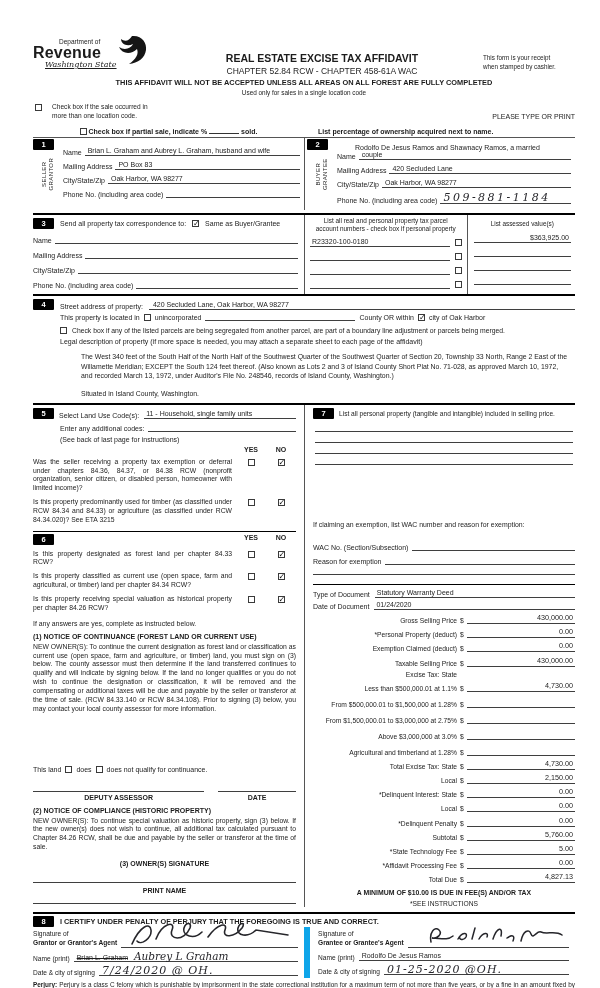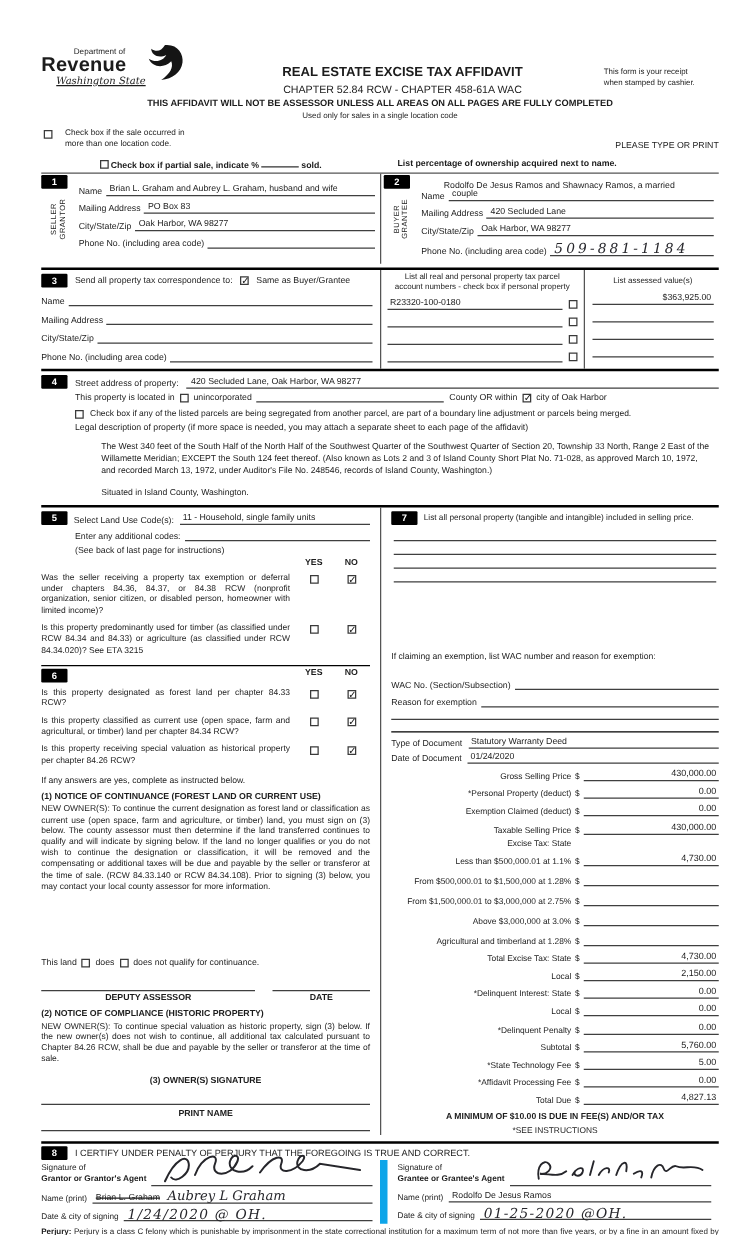--- a/index.html
+++ b/index.html
@@ -131,21 +131,21 @@
   .trow .tl { flex: 1; text-align: right; padding-right: 3px; white-space: nowrap; font-size: 6.7px; }
   .trow .td { width: 7px; font-size: 6.7px; }
   .trow .tv { width: 108px; border-bottom: 1px solid #3f3f3f; text-align: right; padding: 0 2px 1px 2px; min-height: 9px; font-size: 7.2px; }
   .exhdr { text-align: right; padding-right: 118px; margin-top: 4px; font-size: 6.7px; }
   .minnote { text-align: center; font-weight: bold; margin-top: 6px; font-size: 6.9px; }
   .seeinstr { text-align: center; margin-top: 4px; font-size: 6.7px; }
 
   
   .sec8 { border-top: 2px solid #000; margin-top: 5px; }
   .s8hdr { display: flex; align-items: center; gap: 6px; padding-top: 2px; }
-  .s8hdr .tt { font-weight: normal; font-size: 7.3px; }
+  .s8hdr .tt { font-weight: bold; font-size: 7.3px; }
   .s8cols { display: flex; }
   .s8col { width: 50%; padding: 3px 6px 2px 0; }
   .s8col + .s8col { border-left: 6px solid #0ea5e9; padding-left: 8px; }
   .sigrow { display: flex; align-items: flex-end; position: relative; }
   .sigrow .ll { font-size: 6.6px; line-height: 1.3; white-space: nowrap; }
   .sigrow .sl { flex: 1; border-bottom: 1px solid #3f3f3f; height: 10px; margin-left: 4px; }
   .sigrow svg { position: absolute; bottom: 0; }
   .s8field { display: flex; align-items: flex-end; margin-top: 4px; }
   .s8field .lbl { white-space: nowrap; margin-right: 4px; font-size: 6.6px; }
   .s8field .val { flex: 1; border-bottom: 1px solid #3f3f3f; padding: 0 2px 0 3px; min-height: 9px; }
@@ -172,21 +172,21 @@
     </div>
     <div class="titleblk">
       <div class="t1">REAL ESTATE EXCISE TAX AFFIDAVIT</div>
       <div class="t2">CHAPTER 52.84 RCW - CHAPTER 458-61A WAC</div>
     </div>
     <div class="receipt">
       <div>This form is your receipt</div>
       <div>when stamped by cashier.</div>
     </div>
   </div>
-  <div class="noticeline">THIS AFFIDAVIT WILL NOT BE ASSESSOR UNLESS ALL AREAS ON ALL PAGES ARE FULLY COMPLETED</div>
+  <div class="noticeline">THIS AFFIDAVIT WILL NOT BE ACCEPTED UNLESS ALL AREAS ON ALL FOREST ARE FULLY COMPLETED</div>
   <div class="usageline">Used only for sales in a single location code</div>
 
   <div class="mlrow">
     <span class="cb cbox"></span>
     <div class="txt">
       <div>Check box if the sale occurred in</div>
       <div>more than one location code.</div>
     </div>
     <div class="ptp">PLEASE TYPE OR PRINT</div>
   </div>
@@ -555,21 +555,21 @@
           <svg width="168" height="28" viewBox="0 0 168 28" style="right:2px">
             <path d="M4 24 C12 6 22 2 23 10 C24 18 13 26 9 21 M28 19 C34 3 48 0 44 10 C40 20 56 22 62 8 C64 2 58 2 56 8 C54 16 66 20 74 12 M80 17 C90 3 100 2 97 10 C94 18 106 18 114 8 C118 2 112 2 110 8 C108 16 120 18 128 10 L160 15" stroke="#26262b" stroke-width="1.6" fill="none" stroke-linecap="round"></path>
           </svg>
         </div>
         <div class="s8field">
           <span class="lbl">Name (print)</span>
           <span class="val"><span class="struck">Brian L. Graham</span><span class="hw hwname">Aubrey L Graham</span></span>
         </div>
         <div class="s8field">
           <span class="lbl">Date &amp; city of signing</span>
-          <span class="val hw hwdate">1/24/2020 @ OH.</span>
+          <span class="val hw hwdate">7/24/2020 @ OH.</span>
         </div>
       </div>
       <div class="s8col">
         <div class="sigrow">
           <div class="ll">
             <div>Signature of</div>
             <div class="b">Grantee or Grantee's Agent</div>
           </div>
           <div class="sl"></div>
           <svg width="140" height="24" viewBox="0 0 140 24" style="right:4px">

